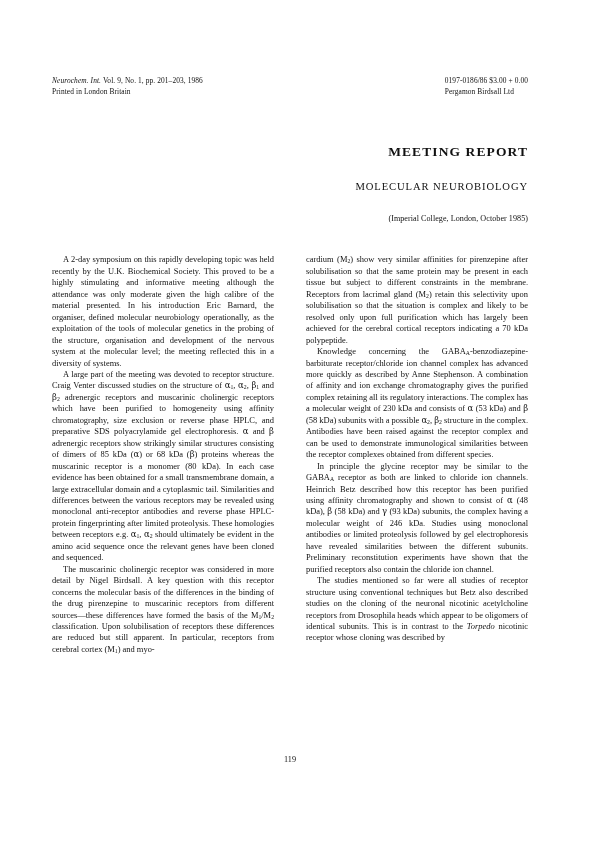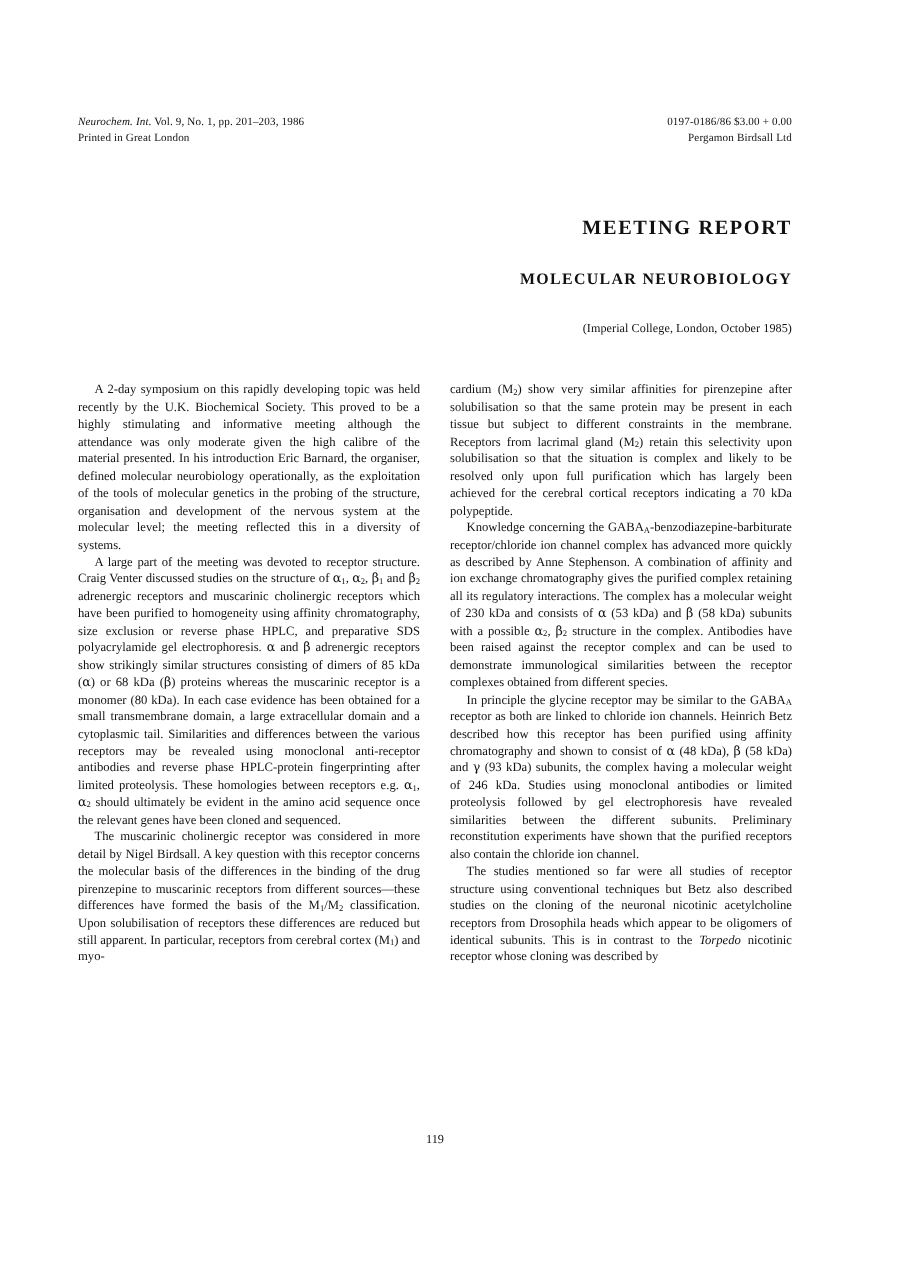--- a/index.html
+++ b/index.html
@@ -25,50 +25,50 @@
   
   .masthead {
     display: flex;
     justify-content: space-between;
     align-items: flex-start;
     font-size: 7.4px;
     line-height: 1.45;
     letter-spacing: 0.1px;
   }
   .masthead-left { text-align: left; }
-  .masthead-right { text-align: right; }
+  .masthead-right { text-align: left; }
   .masthead .jrnl { font-style: italic; }
 
   
   .titleblock {
     text-align: right;
     margin-top: 47px;
   }
   .doc-title {
     font-size: 13.5px;
     font-weight: bold;
     letter-spacing: 1.1px;
     margin: 0;
   }
   .doc-subtitle {
     font-size: 10.6px;
-    font-weight: bold;
+    font-weight: normal;
     letter-spacing: 0.9px;
     margin: 21px 0 0 0;
   }
   .doc-venue {
     font-size: 8.1px;
     margin: 22px 0 0 0;
     letter-spacing: 0.05px;
   }
 
   
   .columns {
     display: flex;
-    gap: 20px;
+    gap: 32px;
     margin-top: 31px;
   }
   .col {
     width: 239px;
     font-size: 8.45px;
     line-height: 11.45px;
     text-align: justify;
     text-justify: inter-word;
     hyphens: manual;
   }
@@ -97,21 +97,21 @@
   }
 </style>
 </head>
 <body>
 
 <div class="page">
 
   <div class="masthead">
     <div class="masthead-left">
       <div><span class="jrnl">Neurochem. Int.</span><span> Vol. 9, No. 1, pp. 201–203, 1986</span></div>
-      <div>Printed in Great London</div>
+      <div>Printed in London Britain</div>
     </div>
     <div class="masthead-right">
       <div>0197-0186/86 $3.00 + 0.00</div>
       <div>Pergamon Birdsall Ltd</div>
     </div>
   </div>
 
   <div class="titleblock">
     <h1 class="doc-title">MEETING REPORT</h1>
     <h2 class="doc-subtitle">MOLECULAR NEUROBIOLOGY</h2>

